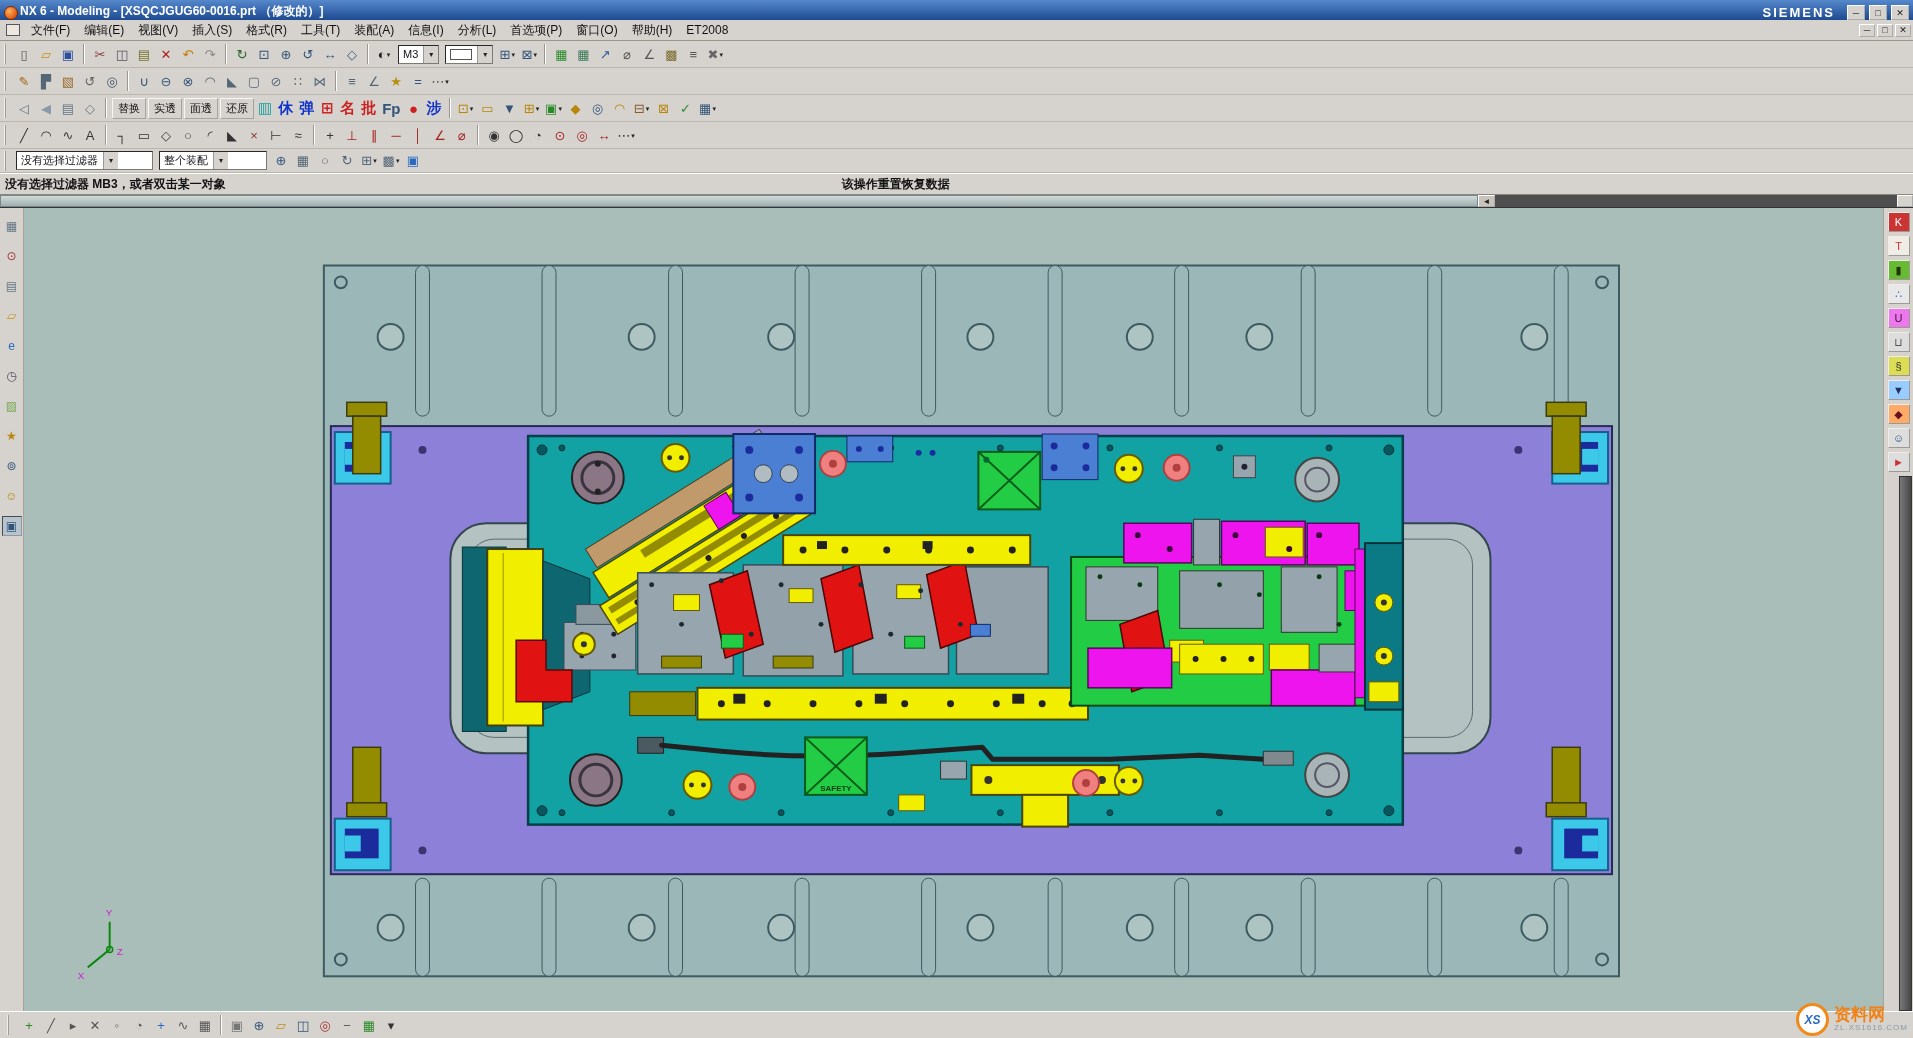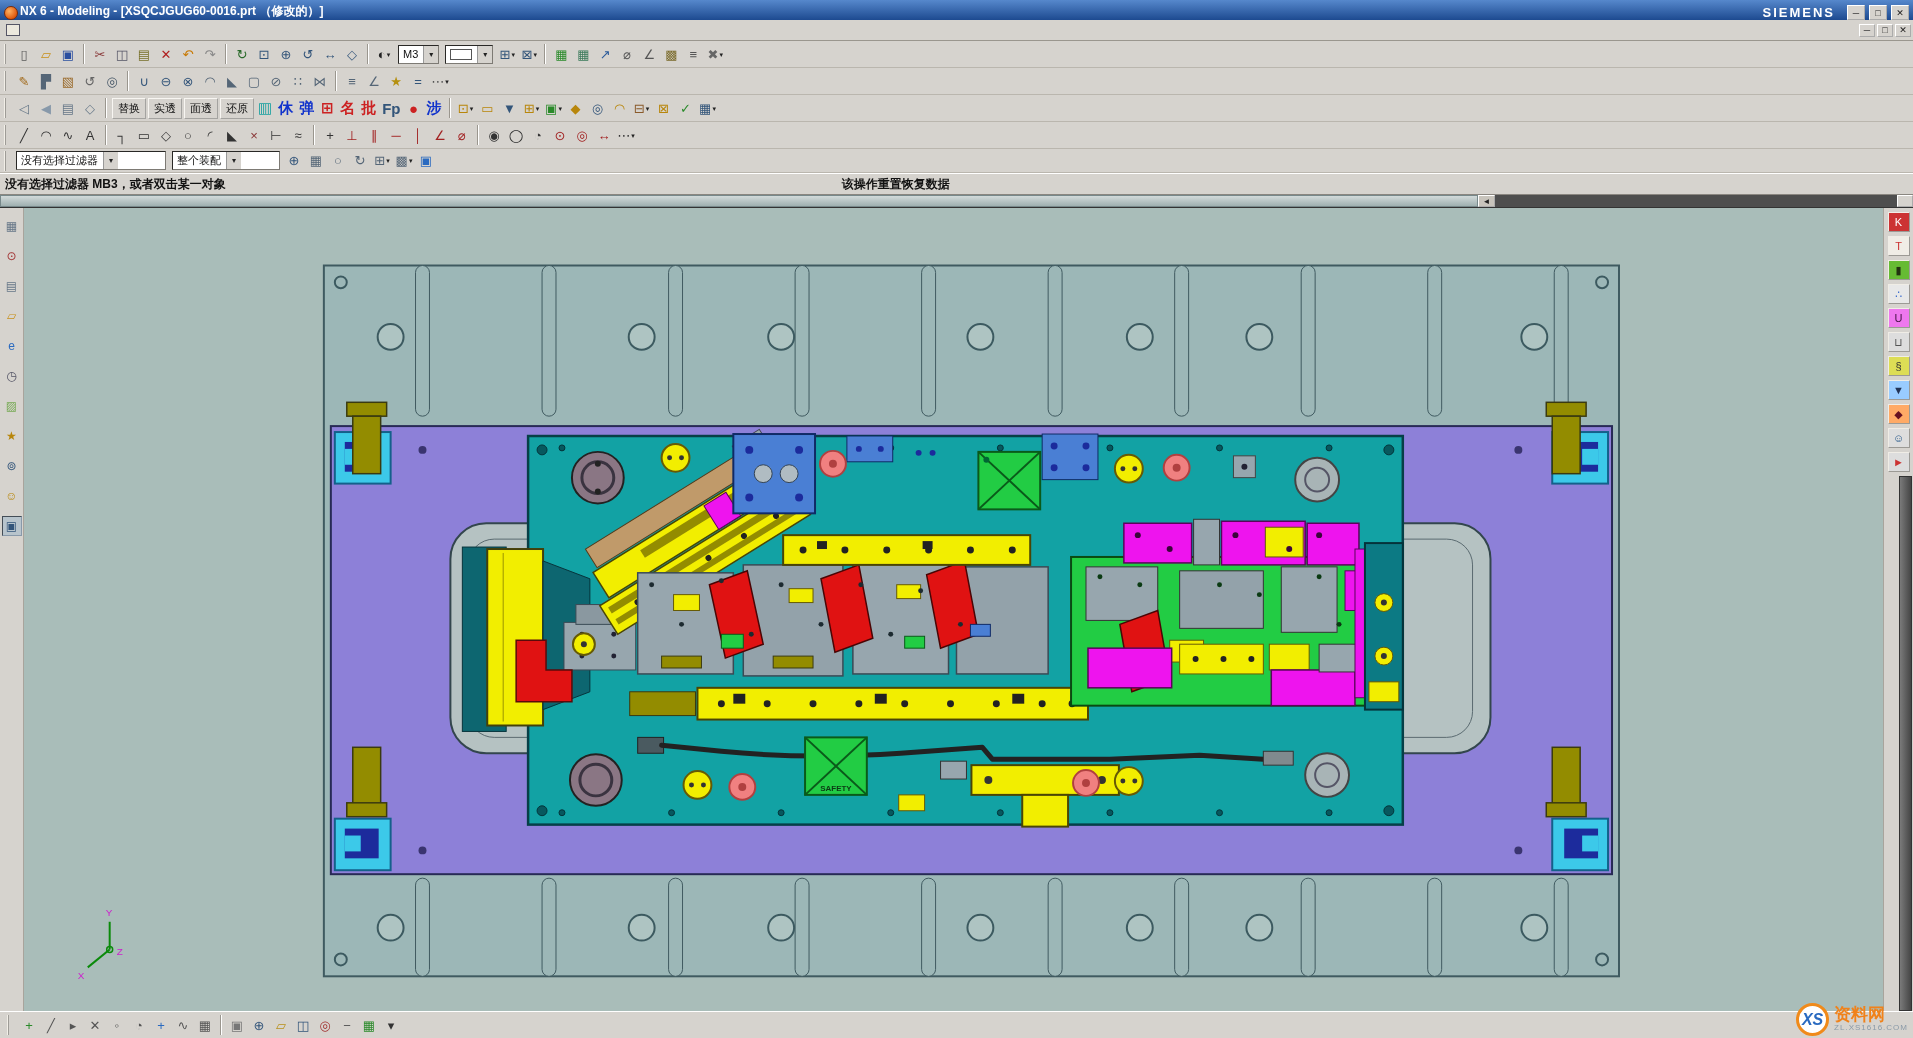--- a/index.html
+++ b/index.html
@@ -34,21 +34,21 @@
   .txtbtn{font-size:11px;padding:2px 5px;margin:0 1px;background:#d6d3ce;
     border:1px outset #f8f6f2;white-space:nowrap;flex:0 0 auto}
   .charbtn{font-size:15px;font-weight:bold;min-width:20px;text-align:center;padding:0 3px;flex:0 0 auto}
   .dd{font-style:normal;font-size:7px;color:#222;margin-left:1px}
   .mini-combo{height:19px;background:#fff;border:1px solid #7d7a74;border-style:inset;
     display:flex;align-items:center;font-size:11px;padding-left:4px;margin:0 3px;flex:0 0 auto}
   .mini-combo span{white-space:nowrap}
   .mini-combo b{width:22px;height:11px;border:1px solid #555;display:block}
   .mini-combo .dd{width:15px;height:100%;background:#d6d3ce;border-left:1px solid #999;
     display:flex;align-items:center;justify-content:center;font-size:8px;margin-left:5px}
-  .combo-wide{width:150px}
+  .combo-wide{width:137px}
   .combo-mid{width:108px}
 
   .promptbar{height:22px;display:flex;align-items:center;font-size:12px;background:#d6d3ce;
     border-top:1px solid #fff;border-bottom:1px solid #8a8680;position:relative;flex:0 0 auto}
   .prompt-left{margin-left:5px;font-weight:bold}
   .prompt-center{position:absolute;left:44%;font-weight:bold}
 
   .hscroll{height:13px;display:flex;background:#4e4e4e;border-bottom:1px solid #333;flex:0 0 auto}
   .hthumb{width:1478px;background:linear-gradient(180deg,#d2dada,#9fb0b0);border:1px solid #77888a}
   .hbtn{width:17px;background:#c8c4bc;border:1px outset #fff;font-size:8px;
@@ -67,41 +67,56 @@
   .tile{width:22px;height:20px;font-size:11px;display:flex;align-items:center;
     justify-content:center;border:1px outset #f0ede6;flex:0 0 auto}
   .vscroll{width:13px;flex:1;margin-left:auto;margin-right:1px;
     background:linear-gradient(90deg,#7a7a7a,#454545);border:1px solid #333}
 
   .bottombar{height:27px;display:flex;align-items:center;gap:2px;padding:0 5px;
     background:#d6d3ce;border-top:1px solid #fff;flex:0 0 auto}
 
   .watermark{position:absolute;right:5px;bottom:2px;display:flex;align-items:center;gap:5px;z-index:40}
   .wm-logo{width:33px;height:33px;border-radius:50%;border:3px solid #f08a1a;background:#fff;
-    color:#2a6ac0;font-weight:bold;font-style:italic;font-size:16px;display:flex;
+    color:#2a6ac0;font-weight:bold;font-style:italic;font-size:12px;display:flex;
     align-items:center;justify-content:center}
   .wm-text{display:flex;flex-direction:column;line-height:1.1}
   .wm-name{color:#f0821a;font-size:17px;font-weight:bold}
   .wm-url{color:#8a9aa8;font-size:8px;letter-spacing:1px}
 </style>
 </head>
 <body>
 
 <div class="titlebar">
   <span class="nx-logo"></span>
   <span class="title">NX 6 - Modeling - [XSQCJGUG60-0016.prt （修改的）]</span>
   <span class="spacer"></span>
   <span class="brand">SIEMENS</span>
   <span class="winbtn">─</span>
   <span class="winbtn">□</span>
   <span class="winbtn">✕</span>
 </div>
 
 <div class="menubar">
   <span class="doc-icon"></span>
+  <div class="tlist">
+      <div class="menu-item">文件(F)</div>
+      <div class="menu-item">编辑(E)</div>
+      <div class="menu-item">视图(V)</div>
+      <div class="menu-item">插入(S)</div>
+      <div class="menu-item">格式(R)</div>
+      <div class="menu-item">工具(T)</div>
+      <div class="menu-item">装配(A)</div>
+      <div class="menu-item">信息(I)</div>
+      <div class="menu-item">分析(L)</div>
+      <div class="menu-item">首选项(P)</div>
+      <div class="menu-item">窗口(O)</div>
+      <div class="menu-item">帮助(H)</div>
+      <div class="menu-item">ET2008</div>
+    </div>
   <span class="spacer"></span>
   <span class="winbtn small">─</span>
   <span class="winbtn small">□</span>
   <span class="winbtn small">✕</span>
 </div>
 
 <div class="toolbar">
   <span class="grip"></span>
   <div class="tlist">
       <div class="tbtn" style="color: rgb(90, 90, 90);">▯</div>

